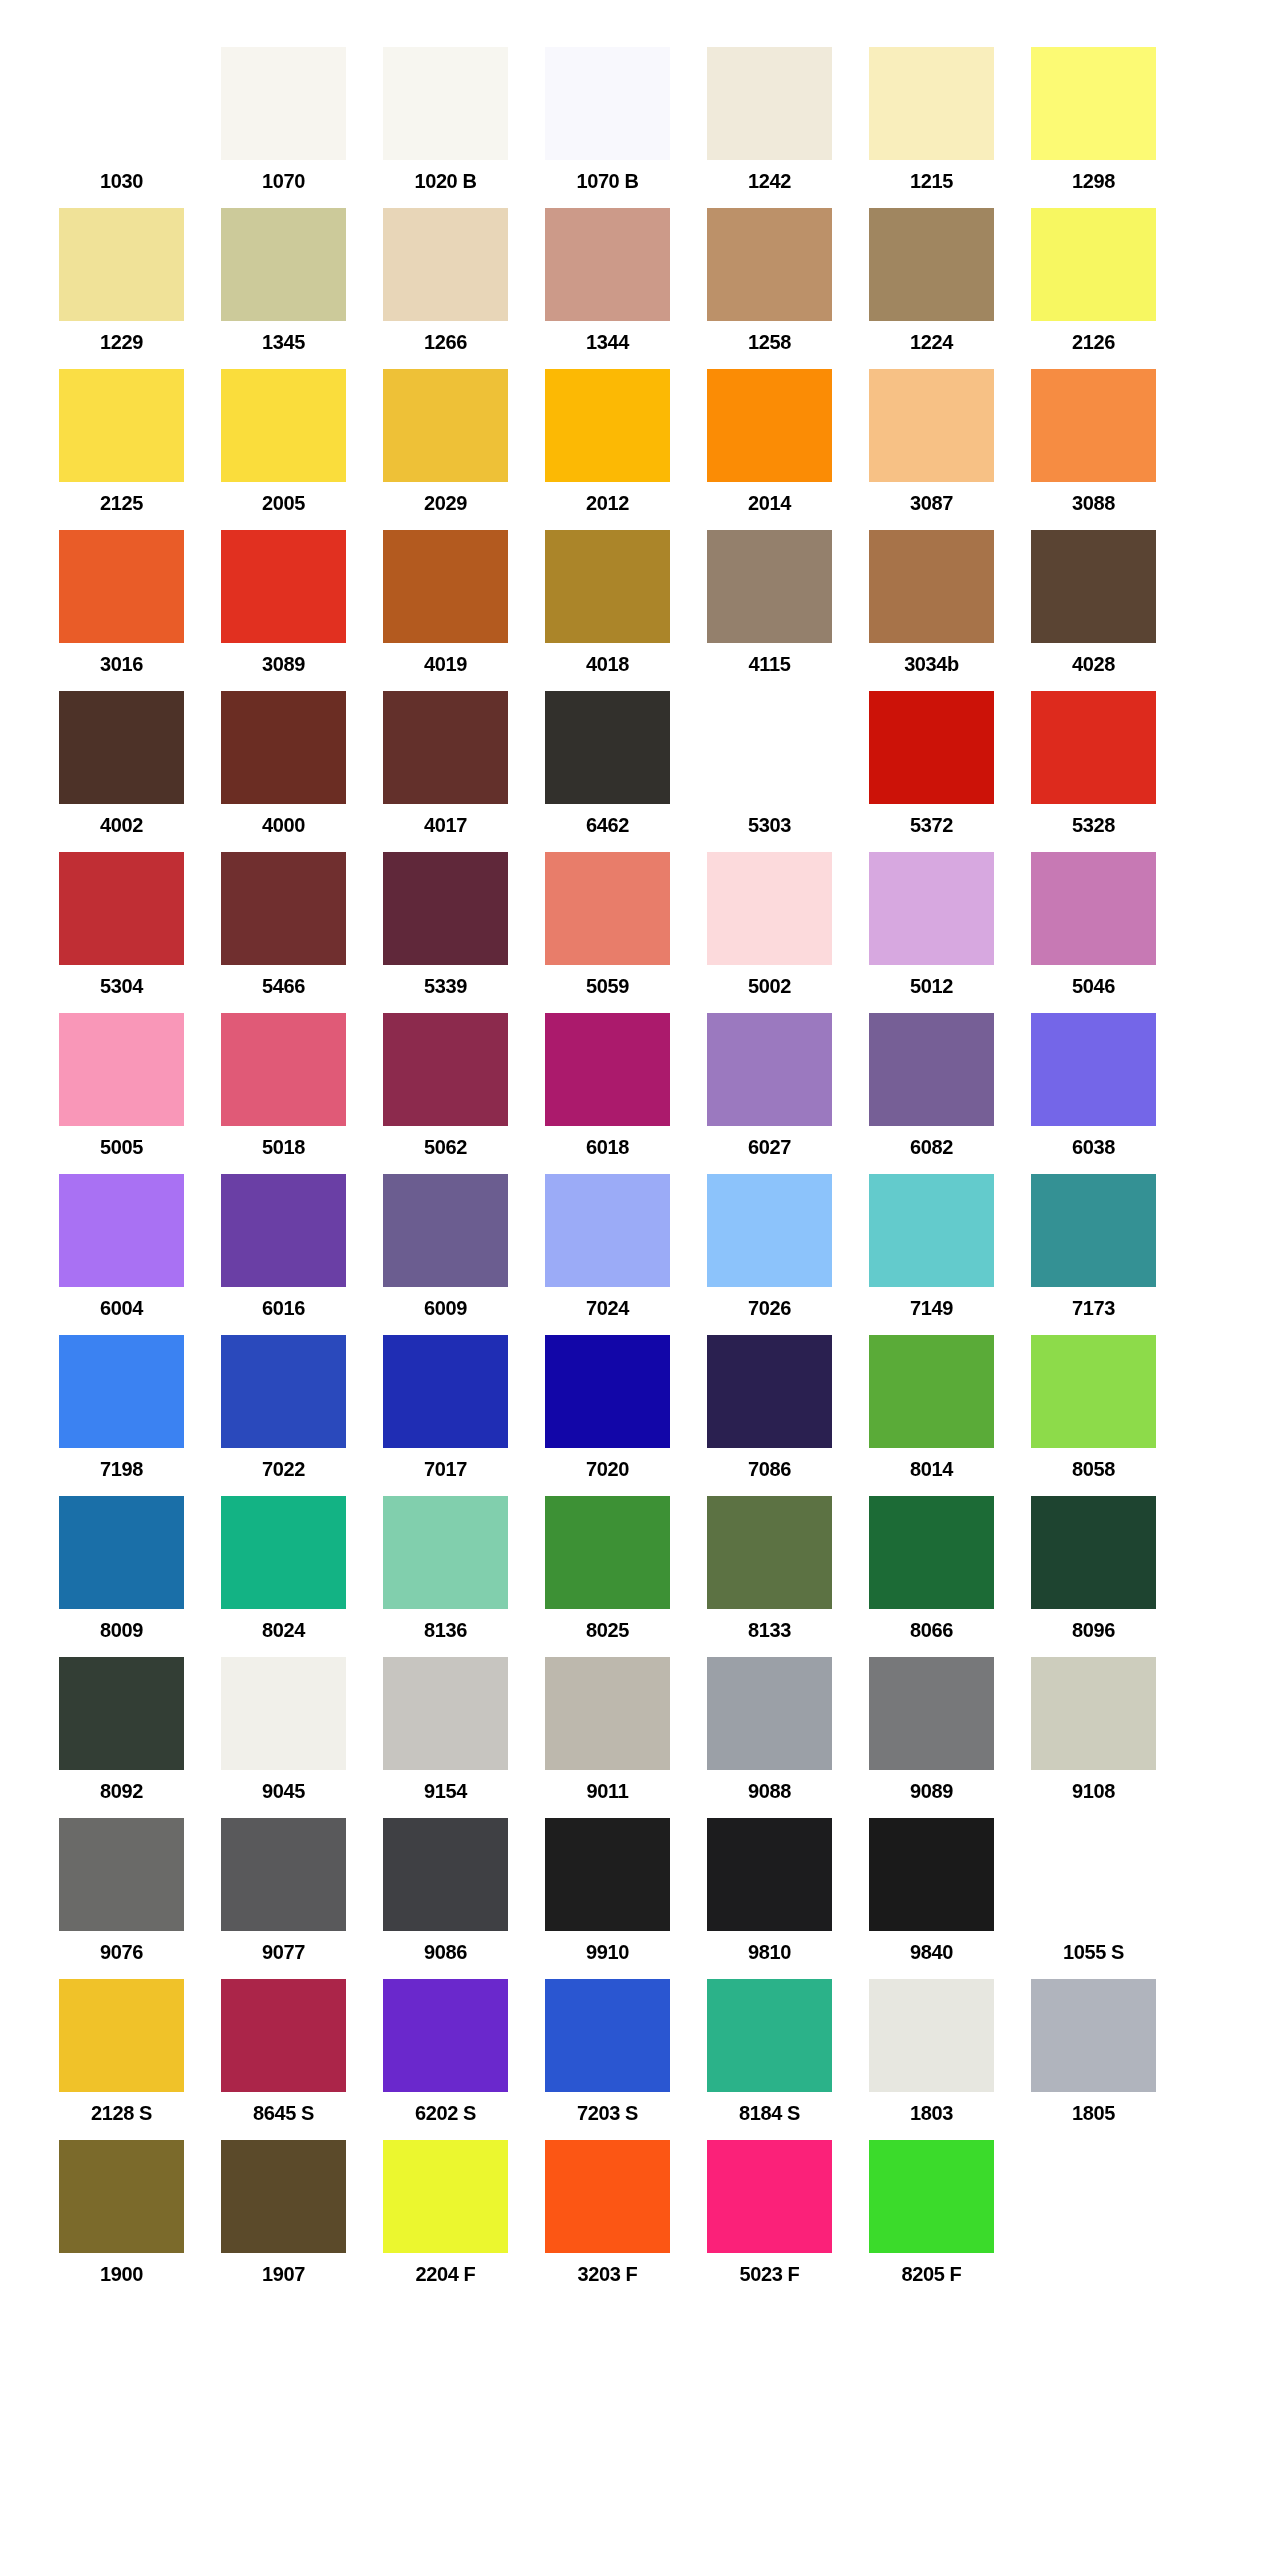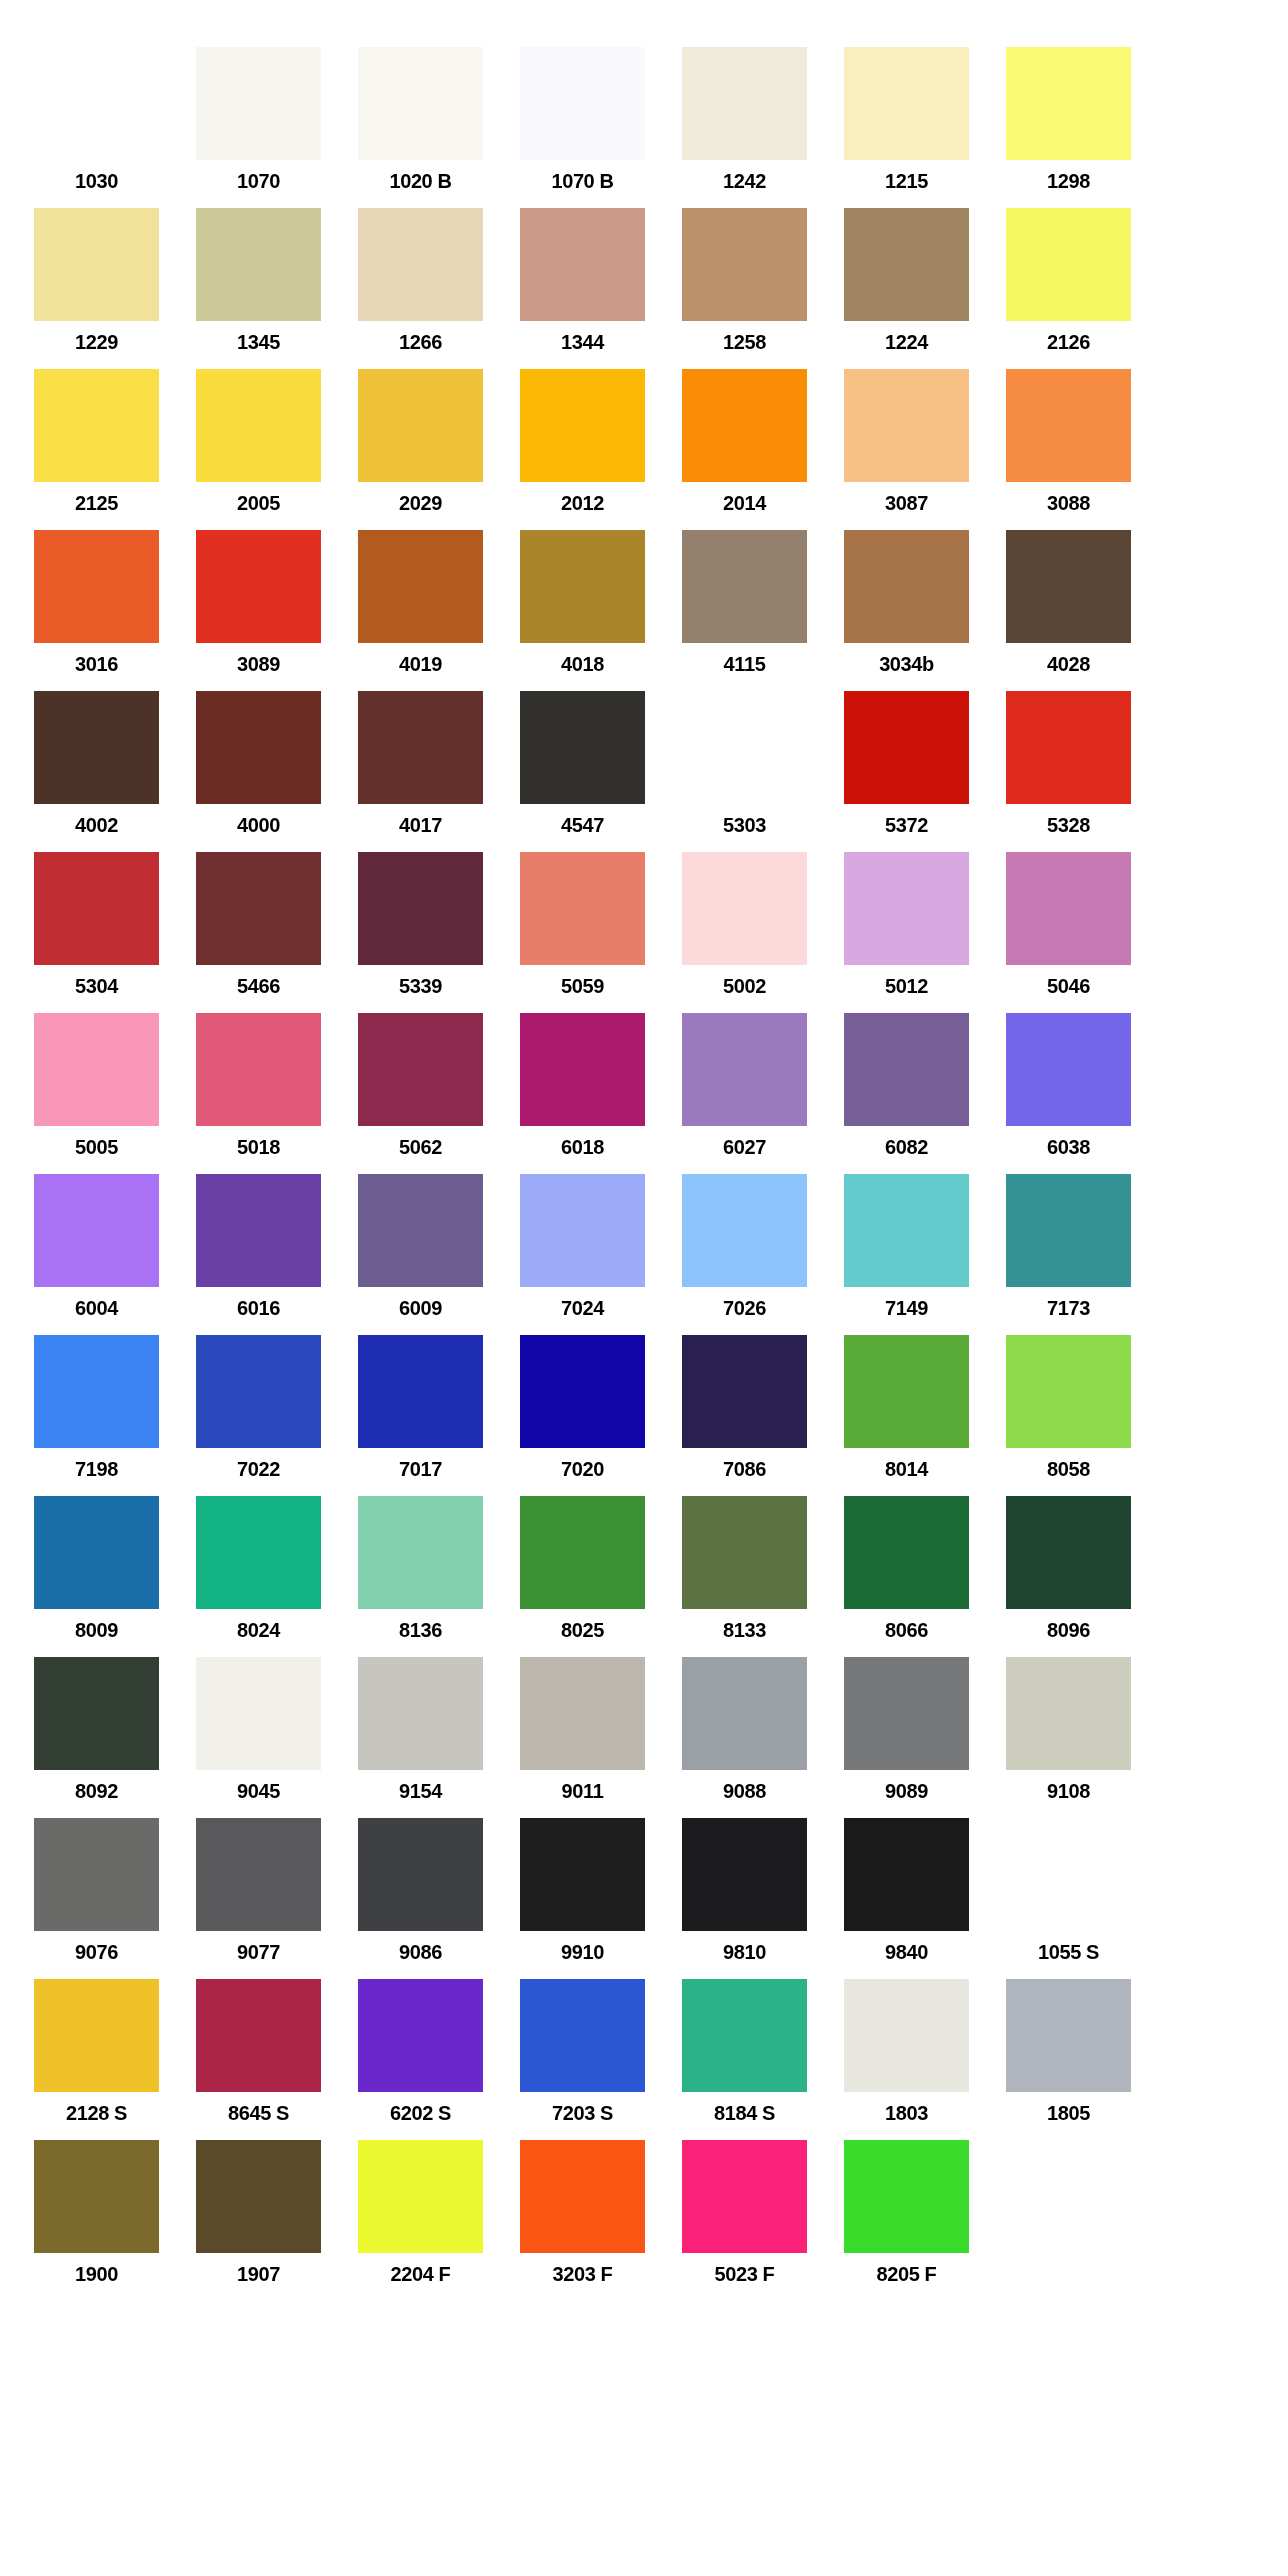--- a/index.html
+++ b/index.html
@@ -24,20 +24,21 @@
   }
 
   .swatch-grid {
     display: grid;
     grid-template-columns: repeat(7, 162px);
     grid-auto-rows: 161px;
     justify-content: start;
     padding-left: 34px;
     column-gap: 0px;
     row-gap: 0px;
+    margin-left: 25px;
   }
 
   .swatch-cell {
     box-sizing: border-box;
     width: 162px;
     height: 161px;
     display: flex;
     flex-direction: column;
     align-items: flex-start;
     justify-content: flex-start;
@@ -191,21 +192,21 @@
       <div class="swatch-cell">
         <div class="swatch-chip" style="background: rgb(107, 45, 35);"></div>
         <div class="swatch-label">4000</div>
       </div>
       <div class="swatch-cell">
         <div class="swatch-chip" style="background: rgb(99, 48, 43);"></div>
         <div class="swatch-label">4017</div>
       </div>
       <div class="swatch-cell">
         <div class="swatch-chip" style="background: rgb(50, 48, 44);"></div>
-        <div class="swatch-label">4547</div>
+        <div class="swatch-label">6462</div>
       </div>
       <div class="swatch-cell empty-cell">
         <div class="swatch-chip" style="background: rgb(255, 255, 255);"></div>
         <div class="swatch-label">5303</div>
       </div>
       <div class="swatch-cell">
         <div class="swatch-chip" style="background: rgb(204, 18, 8);"></div>
         <div class="swatch-label">5372</div>
       </div>
       <div class="swatch-cell">

